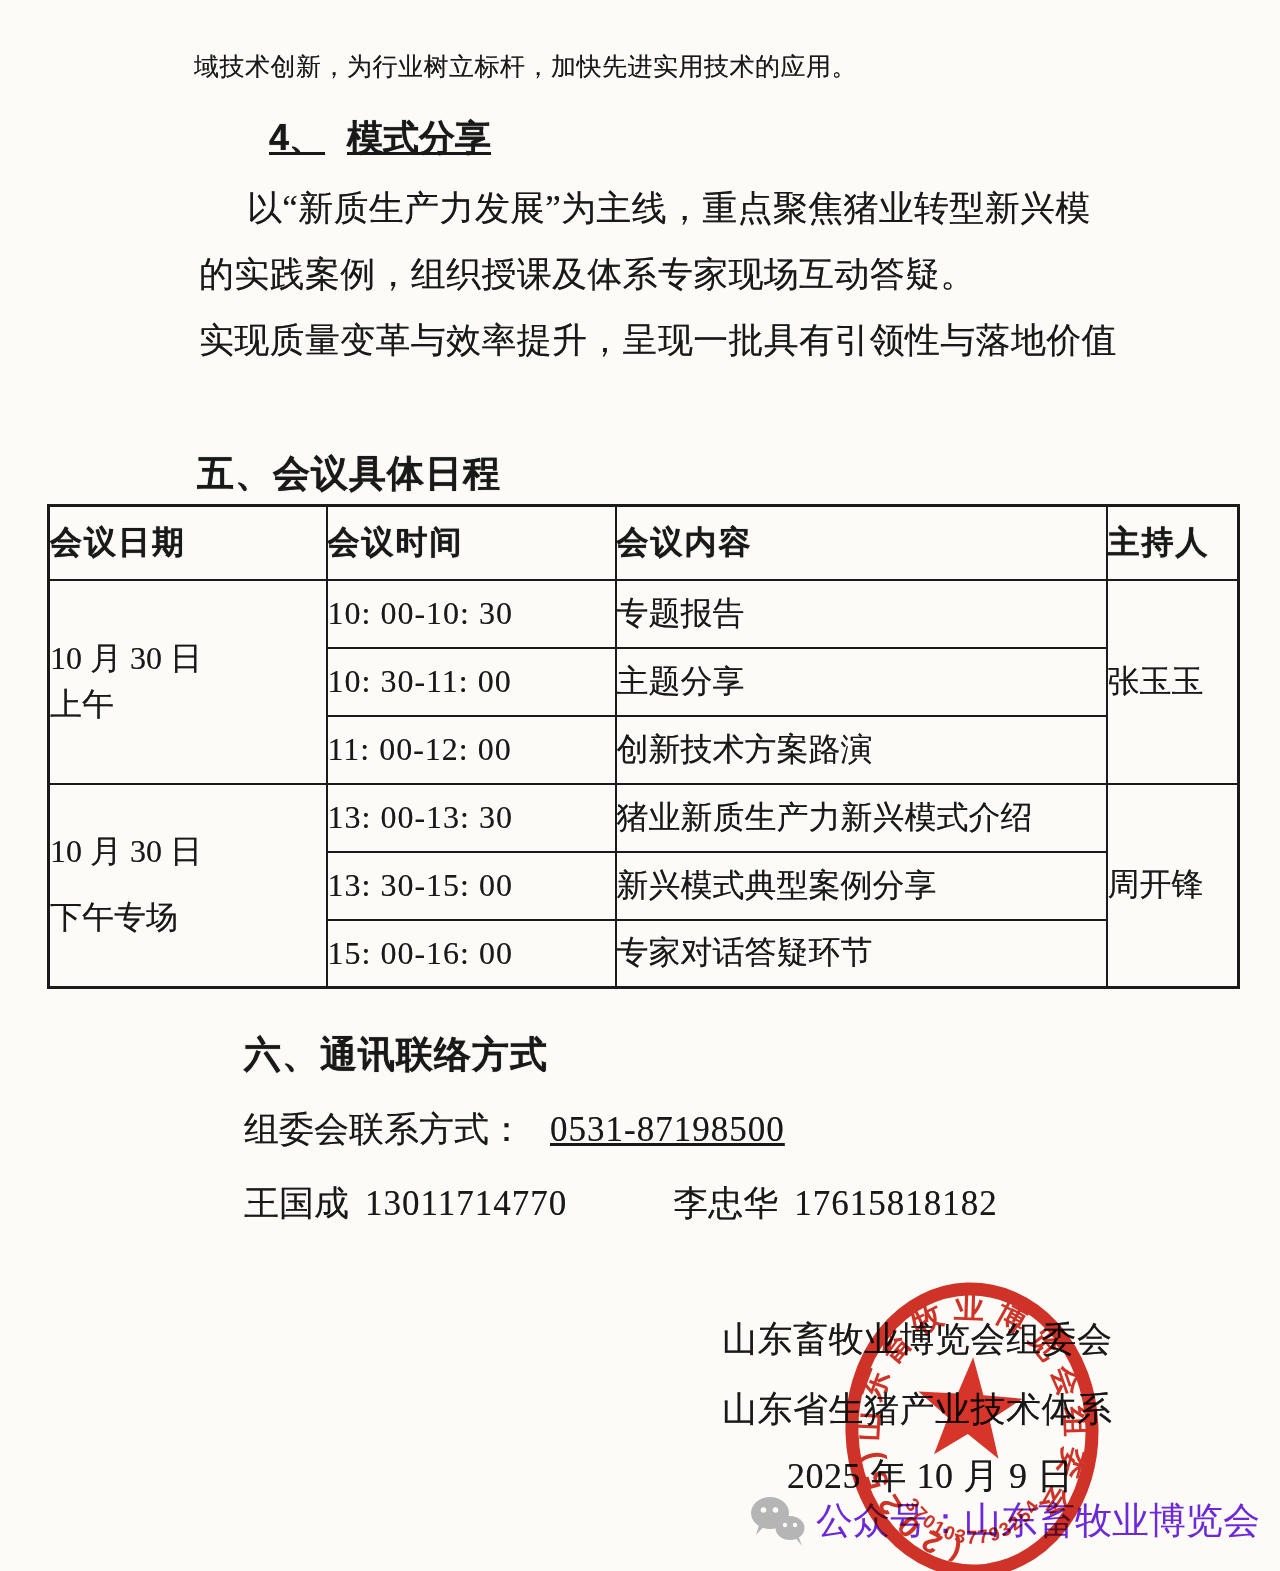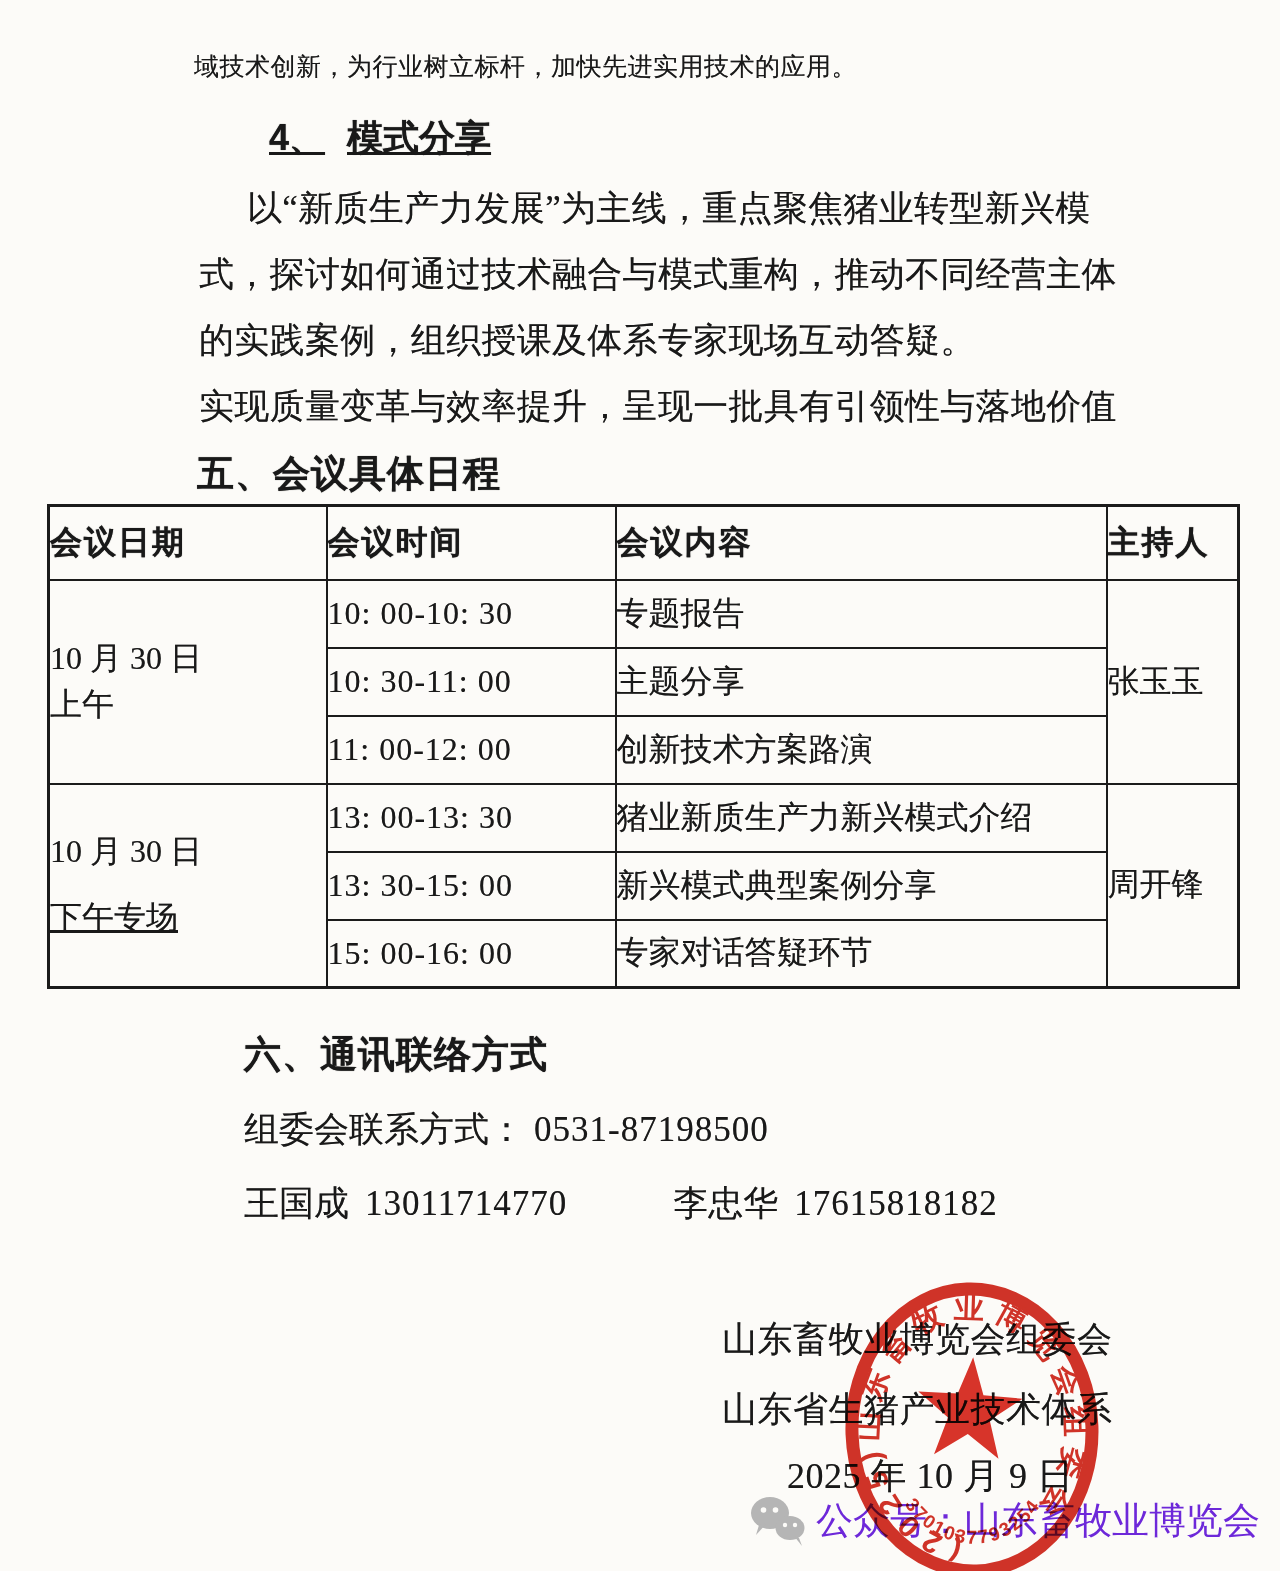--- a/index.html
+++ b/index.html
@@ -46,29 +46,29 @@
     text-shadow:0 0 .6px rgba(20,20,20,.55);
   }
   table.sched tr.hdr{height:74px;}
   table.sched tr.row{height:68px;}
   table.sched td.hcell{
     font-family:"Liberation Sans","DejaVu Sans",sans-serif;
     font-weight:700;font-size:32px;letter-spacing:2px;
     text-shadow:0 0 .8px rgba(10,10,10,.8);
   }
   .datecell .l2{margin-top:2px;}
-  .datecell .l2.gap{margin-top:22px;text-decoration:underline;}
+  .datecell .l2.gap{margin-top:22px;}
   td.timecell{letter-spacing:1px;}
 
   
   .contact-committee{left:244px;top:1106px;font-size:35px;white-space:nowrap;}
   .contact-persons{left:244px;top:1180px;font-size:35px;white-space:nowrap;}
   .contact-persons .phone{margin-left:16px;letter-spacing:1px;}
   .contact-persons .p2{margin-left:106px;margin-top:20px;}
-  .contact-committee .phone{margin-left:10px;letter-spacing:1px;}
+  .contact-committee .phone{margin-left:26px;letter-spacing:1px;text-decoration:underline;}
 
   
   .sig-org1{left:722px;top:1316px;font-size:35px;white-space:nowrap;letter-spacing:.5px;z-index:2;}
   .sig-org2{left:722px;top:1386px;font-size:35px;white-space:nowrap;letter-spacing:.5px;z-index:2;}
   .sig-date{left:787px;top:1452px;font-size:36px;white-space:nowrap;letter-spacing:.5px;z-index:2;}
 
   
   .watermark{
     left:750px;top:1494px;display:flex;align-items:center;
     color:#6d28d9;z-index:1;
@@ -93,21 +93,20 @@
 <body>
 
 <div class="abs cn intro-line">域技术创新，为行业树立标杆，加快先进实用技术的应用。</div>
 
 <div class="abs heading item4">
   <span class="num">4、</span><span>模式分享</span>
 </div>
 
 <div class="abs para">
   <div class="cn pline first">以“新质生产力发展”为主线，重点聚焦猪业转型新兴模</div>
-  <div class="cn pline">式，探讨如何通过技术融合与模式重构，推动不同经营主体</div>
   <div class="cn pline">的实践案例，组织授课及体系专家现场互动答疑。</div>
   <div class="cn pline">实现质量变革与效率提升，呈现一批具有引领性与落地价值</div>
 </div>
 
 <div class="abs heading sec5">五、会议具体日程</div>
 
 <table class="sched">
   <colgroup>
     <col style="width:278px">
       <col style="width:289px">

